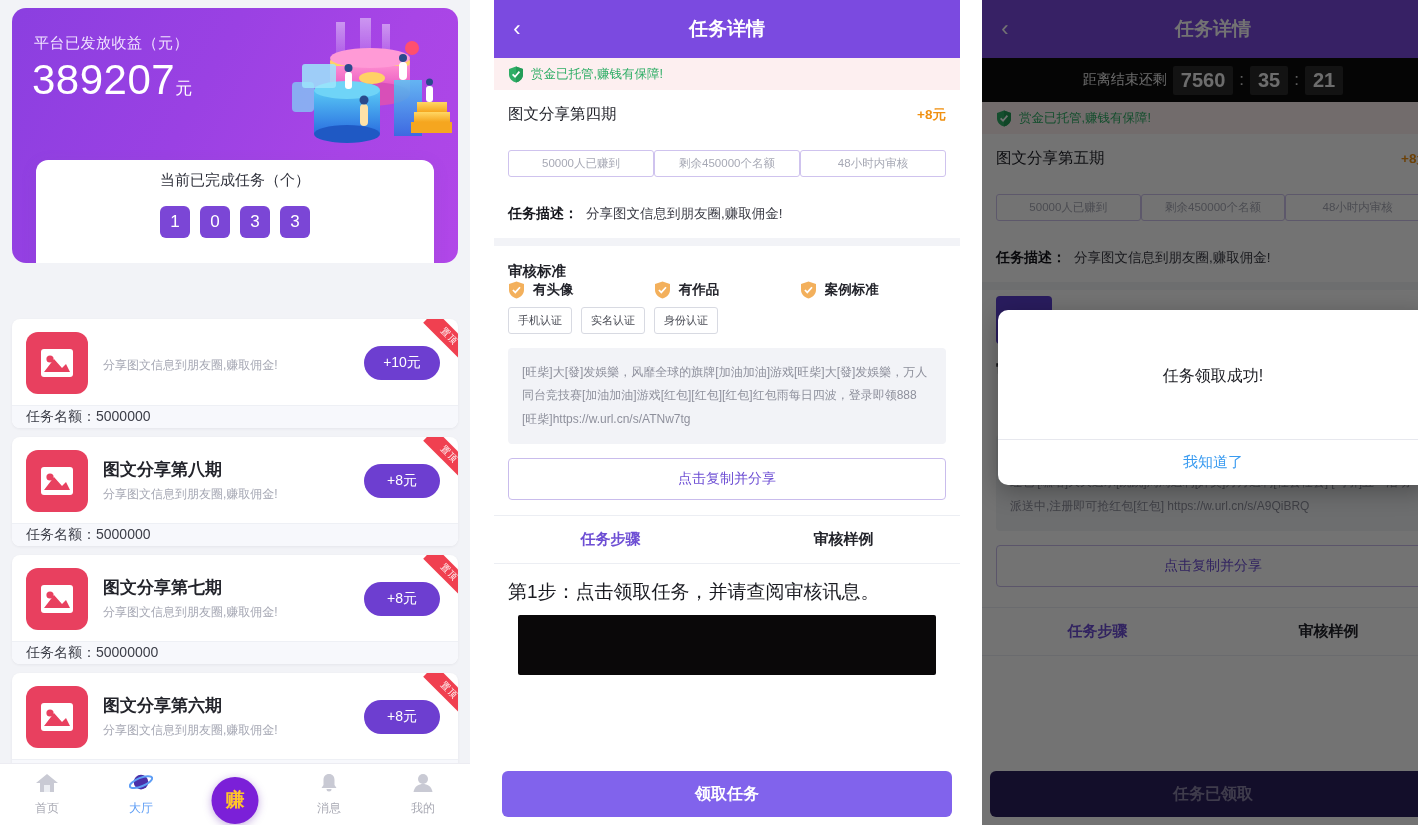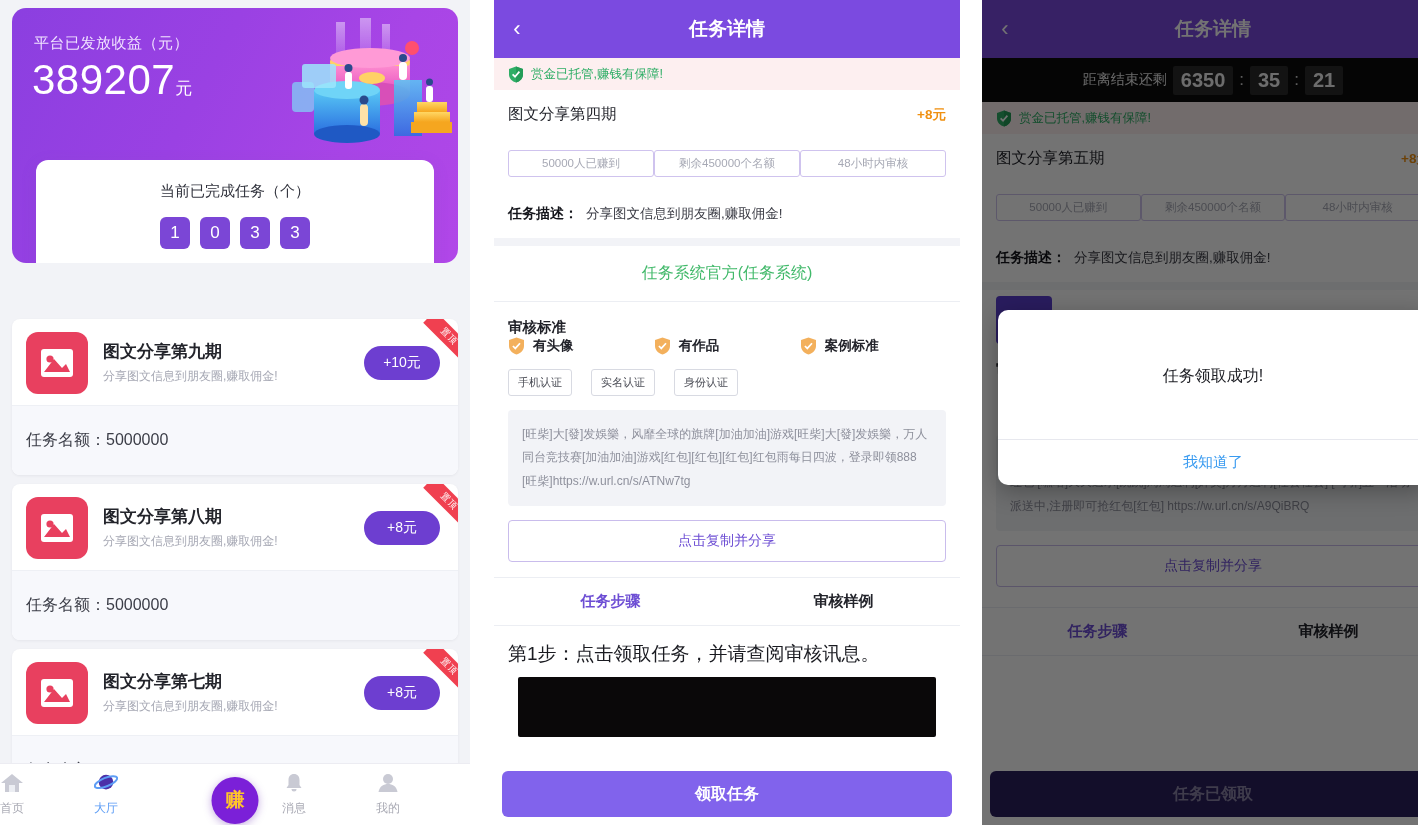--- a/index.html
+++ b/index.html
@@ -47,21 +47,21 @@
   .counter-card {
     position: absolute;
     left: 24px; right: 24px; top: 152px;
     height: 122px;
     background: #ffffff;
     border-radius: 12px;
     box-shadow: 0 4px 16px rgba(120,80,190,.14);
     z-index: 5;
   }
   .counter-title {
-    text-align: center; margin-top: 22px;
+    text-align: center; margin-top: 11px;
     font-size: 15px; color: #30323c;
   }
   .counter-digits { display: flex; justify-content: center; gap: 10px; margin-top: 16px; }
   .digit {
     width: 30px; height: 32px; border-radius: 6px;
     background: #7b46d6; color: #ffffff;
     font-size: 17px; display: flex; align-items: center; justify-content: center;
   }
 
   .task-list { margin: 56px 12px 0 12px; }
@@ -85,22 +85,22 @@
   .task-price {
     flex: 0 0 auto;
     min-width: 76px; height: 34px; border-radius: 17px;
     background: #6d3ed0; color: #ffffff;
     font-size: 14px; display: flex; align-items: center; justify-content: center;
     margin-right: 4px;
   }
   .task-foot {
     border-top: 1px solid #eef0f5;
     background: #f7f8fc;
-    padding: 24px 14px;
-    font-size: 16px; color: #3b3d47;
+    padding: 2px 14px;
+    font-size: 14px; color: #3b3d47;
   }
   .ribbon {
     position: absolute; top: 0; right: 0;
     width: 52px; height: 52px; overflow: hidden;
   }
   .ribbon span {
     position: absolute;
     right: -19px; top: 9px;
     transform: rotate(45deg);
     background: #f04050;
@@ -109,21 +109,21 @@
     display: block; letter-spacing: 1px;
   }
 
   .tabbar {
     position: absolute; left: 0; right: 0; bottom: 0;
     height: 62px; background: #ffffff;
     border-top: 1px solid #ececf2;
     display: flex; align-items: center;
     z-index: 20;
   }
-  .tabitem { flex: 1 1 0; text-align: left; position: relative; }
+  .tabitem { flex: 1 1 0; text-align: center; position: relative; }
   .tabitem .tab-label { font-size: 12px; color: #a9aab4; margin-top: 2px; display: block; }
   .tabitem.active .tab-label { color: #5d9df5; }
   .tab-center {
     position: absolute; left: 50%; top: -18px;
     transform: translateX(-50%);
     width: 47px; height: 47px; border-radius: 50%;
     background: #7b20d8;
     display: flex; align-items: center; justify-content: center;
     color: #ffc629; font-size: 19px; font-weight: bold;
     box-shadow: 0 2px 8px rgba(90,20,170,.35);
@@ -188,21 +188,21 @@
   .official-thumb {
     width: 56px; height: 48px; background: #5b3fd0;
     border-radius: 4px; margin: 6px 0 0 14px;
   }
 
   .criteria { padding: 16px 14px 0 14px; }
   .criteria-h { font-size: 14.5px; font-weight: bold; color: #1f2027; }
   .criteria-row { display: flex; align-items: center; }
   .crit { display: flex; align-items: center; width: 33.3%; font-size: 13.5px; color: #24252c; font-weight: bold; }
   .crit .badge { margin-right: 8px; display: inline-flex; }
-  .certs { display: flex; gap: 19px; margin-top: 14px; }
+  .certs { display: flex; gap: 9px; margin-top: 8px; }
   .cert {
     border: 1px solid #d8dae2; border-radius: 3px;
     font-size: 11px; color: #4a4c55;
     padding: 5px 9px;
   }
 
   .copybox {
     margin: 14px 14px 0 14px;
     background: #f2f3f7; border-radius: 4px;
     padding: 13px 14px;
@@ -343,21 +343,20 @@
           </div>
         <div class="task-top">
           <div class="task-thumb">
             <svg width="34" height="30" viewBox="0 0 34 30">
                 <rect x="1" y="1" width="32" height="28" rx="3" fill="#ffffff"></rect>
                 <circle cx="10" cy="11" r="3.6" fill="#e8405f"></circle>
                 <path d="M4 24 L14 11 L22 20 L26 16 L30 24 Z" fill="#e8405f"></path>
               </svg>
           </div>
           <div class="task-meta">
-            <div class="task-name">图文分享第九期</div>
             <div class="task-desc">分享图文信息到朋友圈,赚取佣金!</div>
           </div>
           <div class="task-price">+10元</div>
         </div>
         <div class="task-foot"><span>任务名额：</span><span>5000000</span></div>
       </div>
 
       <div class="task-card">
         <div class="ribbon">
             <span>置顶</span>
@@ -498,21 +497,20 @@
         <div class="chip">剩余450000个名额</div>
         <div class="chip">48小时内审核</div>
       </div>
 
       <div class="det-descrow">
         <b>任务描述：</b><span class="dv">分享图文信息到朋友圈,赚取佣金!</span>
       </div>
 
       <div class="sep-bar"></div>
 
-      <div class="official">任务系统官方(任务系统)</div>
 
       <div class="criteria">
         <div class="criteria-h">审核标准</div>
         <div class="criteria-row">
           <div class="crit">
             <span class="badge">
               <svg width="17" height="18" viewBox="0 0 17 18">
                   <path d="M8.5 0.5 L16 3 V9 C16 13 12.5 16.5 8.5 17.5 C4.5 16.5 1 13 1 9 V3 Z" fill="#f3b05c"></path>
                   <path d="M4.9 9 L7.3 11.4 L12 6.2" stroke="#ffffff" stroke-width="1.7" fill="none"></path>
                 </svg>
@@ -563,21 +561,21 @@
   <div class="panel p3">
     <div class="detail">
 
       <div class="det-header">
         <div class="det-back">‹</div>
         <div class="det-title">任务详情</div>
       </div>
 
       <div class="countdown">
         <span>距离结束还剩</span>
-        <span class="cd-box">6350</span>
+        <span class="cd-box">7560</span>
         <span class="cd-sep">:</span>
         <span class="cd-box">35</span>
         <span class="cd-sep">:</span>
         <span class="cd-box">21</span>
       </div>
 
       <div class="guarantee">
         <span class="shield">
           <svg width="16" height="17" viewBox="0 0 16 17">
               <path d="M8 0.5 L15 3 V8.5 C15 12.5 11.8 15.5 8 16.5 C4.2 15.5 1 12.5 1 8.5 V3 Z" fill="#2fae66"></path>

